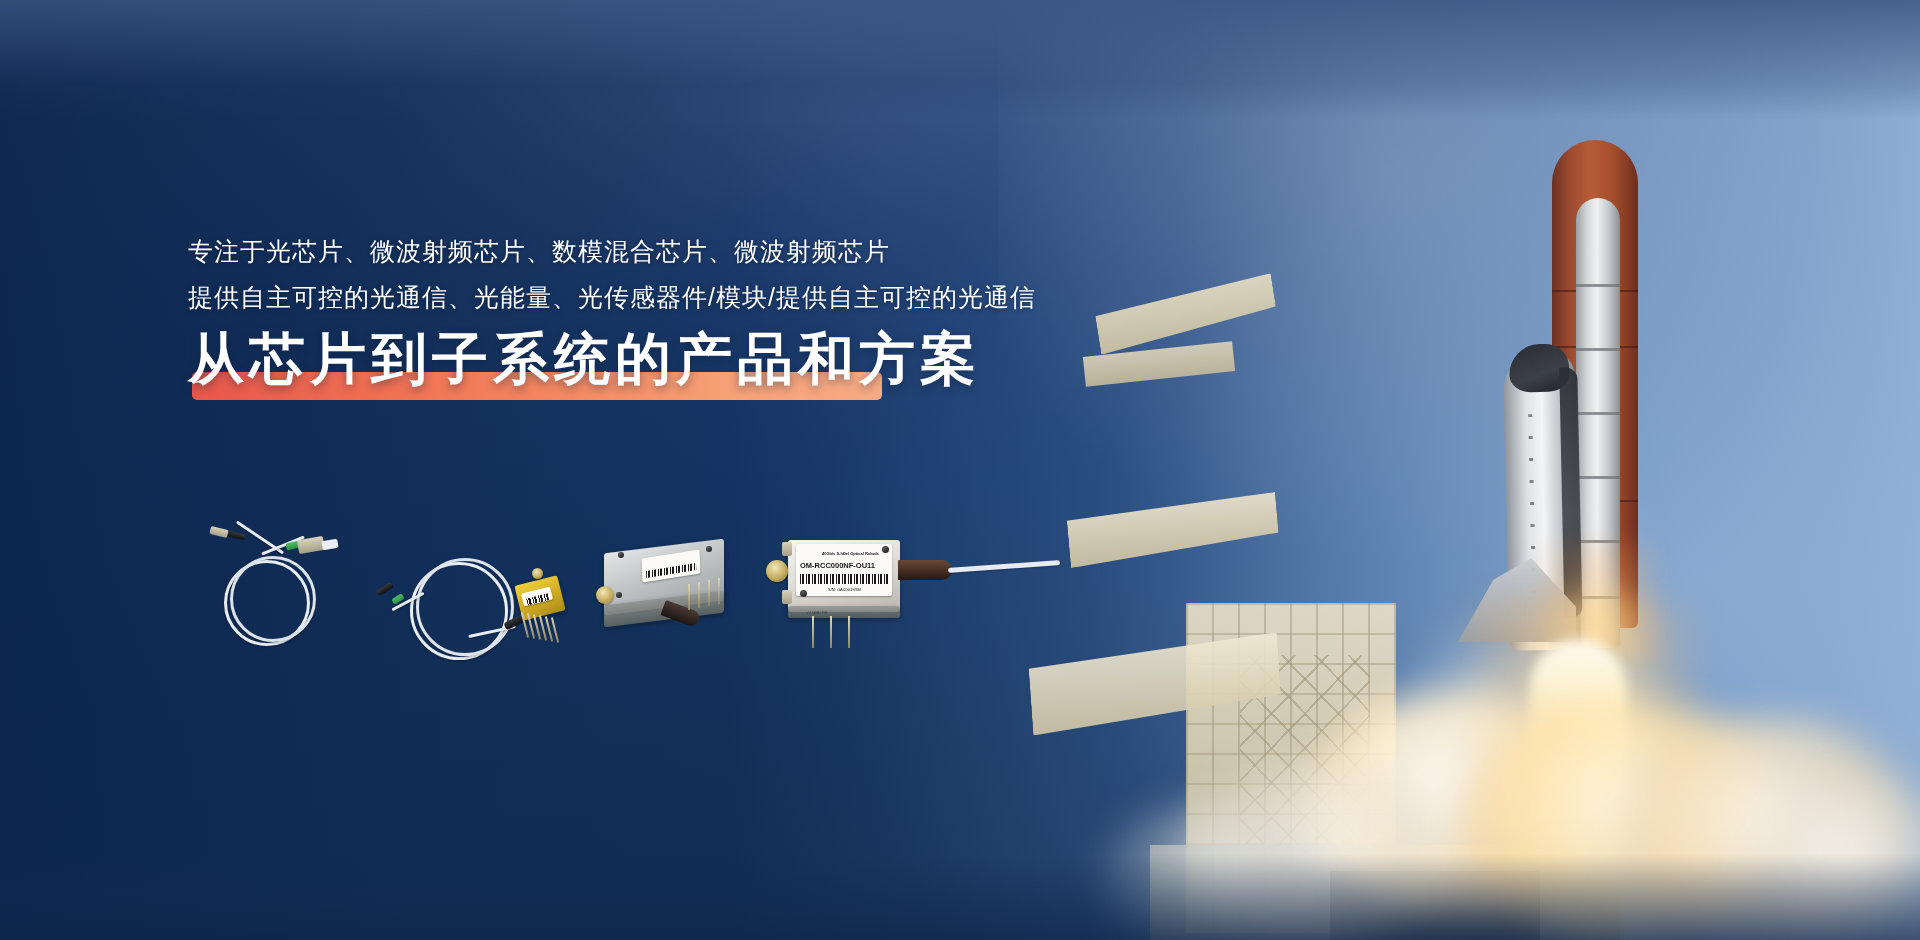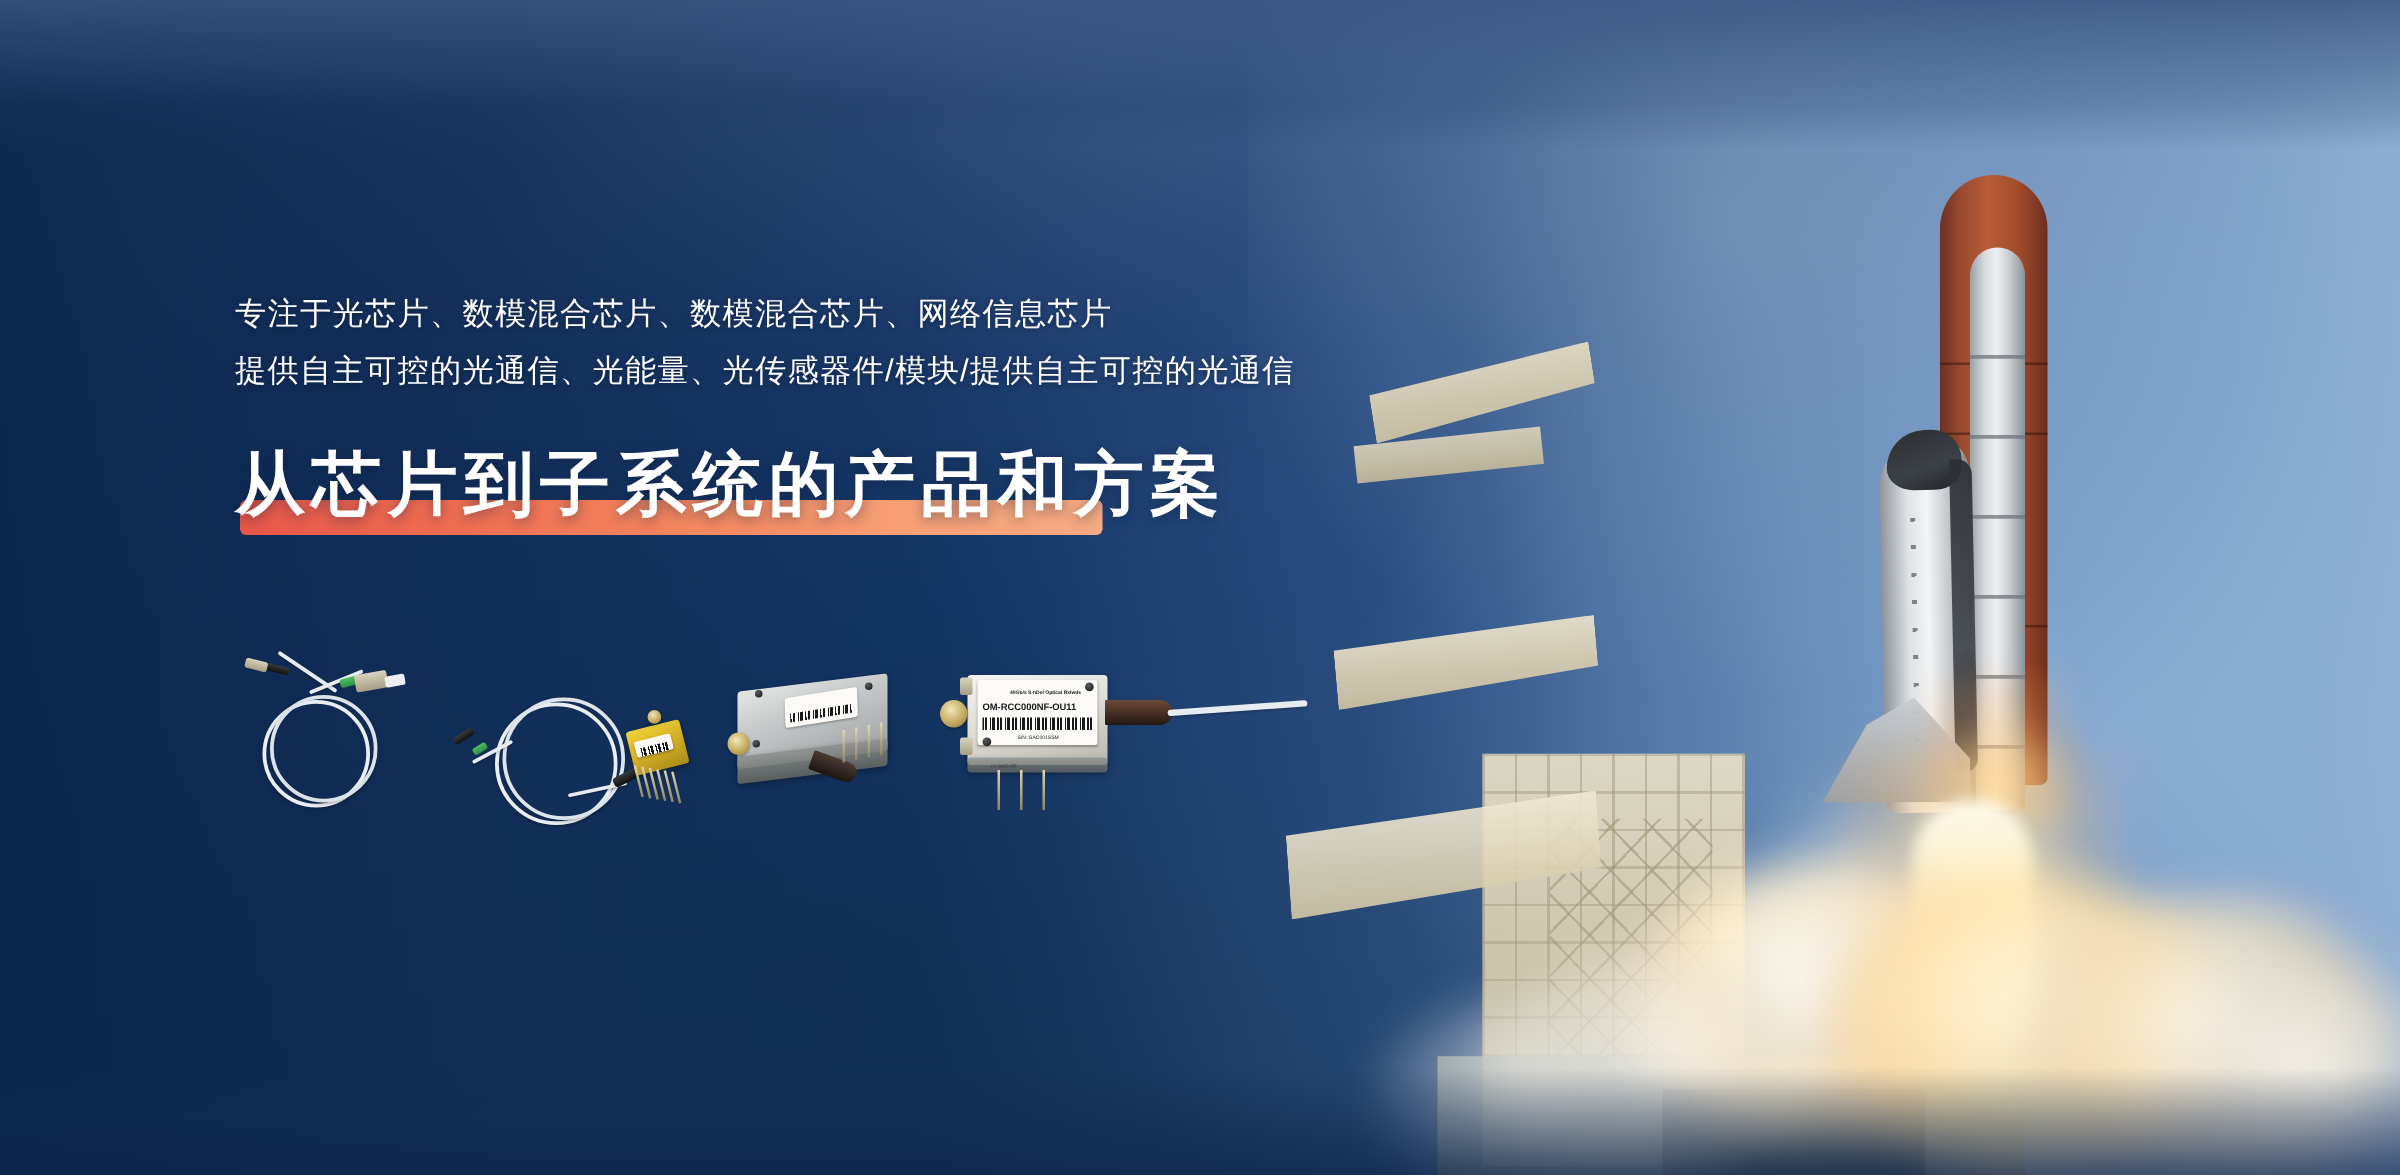--- a/index.html
+++ b/index.html
@@ -162,34 +162,34 @@
     position:absolute;left:0;bottom:0;width:100%;height:86px;
     background:linear-gradient(180deg, rgba(20,44,82,0) 0%, rgba(18,42,80,0.35) 45%, rgba(16,38,74,0.70) 100%);
   }
 
   
   .copy{position:absolute;left:188px;top:228px;width:1000px;}
   .sub-line{
     color:#ffffff;font-size:25px;line-height:46px;letter-spacing:1px;
     white-space:nowrap;text-shadow:0 1px 4px rgba(6,22,48,0.55);
   }
-  .headline-wrap{position:relative;margin-top:28px;height:96px;}
+  .headline-wrap{position:relative;height:96px;}
   .headline-bar{
     position:absolute;left:4px;top:52px;width:690px;height:28px;border-radius:5px;
     background:linear-gradient(90deg,#e8574b 0%,#ef6e52 26%,#f48a62 55%,#f7a278 80%,#f6ab84 100%);
   }
   .headline{
     position:absolute;left:0;top:0;
     font-size:56px;font-weight:bold;color:#ffffff;letter-spacing:5px;
     white-space:nowrap;line-height:78px;
     text-shadow:0 3px 10px rgba(10,28,60,0.45);
   }
 
   
-  .products{position:absolute;left:188px;top:528px;width:1000px;height:150px;}
+  .products{position:absolute;left:202px;top:528px;width:1000px;height:150px;}
   .prod{position:absolute;}
 
   
   .coil{position:absolute;border:3px solid #e9eef2;border-radius:50%;box-shadow:0 1px 3px rgba(0,0,0,0.30);}
   .fiber{position:absolute;background:#e6ecf1;border-radius:3px;box-shadow:0 1px 2px rgba(0,0,0,0.25);}
   .conn-body{position:absolute;border-radius:2px;}
   .boot-black{position:absolute;background:linear-gradient(180deg,#3a3a3c,#111113);border-radius:3px;}
   .ferrule-green{position:absolute;background:linear-gradient(180deg,#4fbe62,#2e8f43);border-radius:2px;}
   .metal{position:absolute;background:linear-gradient(180deg,#d8d2bc,#a79f86);border-radius:2px;}
 
@@ -262,21 +262,21 @@
 
   <div class="smoke s1"></div>
   <div class="smoke s2"></div>
   <div class="smoke s3"></div>
   <div class="smoke s4"></div>
   <div class="smoke s5"></div>
   <div class="smoke s6"></div>
   <div class="ground"></div>
 
   <div class="copy">
-    <div class="sub-line">专注于光芯片、数模混合芯片、数模混合芯片、网络信息芯片</div>
+    <div class="sub-line">专注于光芯片、微波射频芯片、数模混合芯片、微波射频芯片</div>
     <div class="sub-line">提供自主可控的光通信、光能量、光传感器件/模块/提供自主可控的光通信</div>
 
     <div class="headline-wrap">
       <div class="headline-bar"></div>
       <div class="headline">从芯片到子系统的产品和方案</div>
     </div>
   </div>
 
   <div class="products">
 

